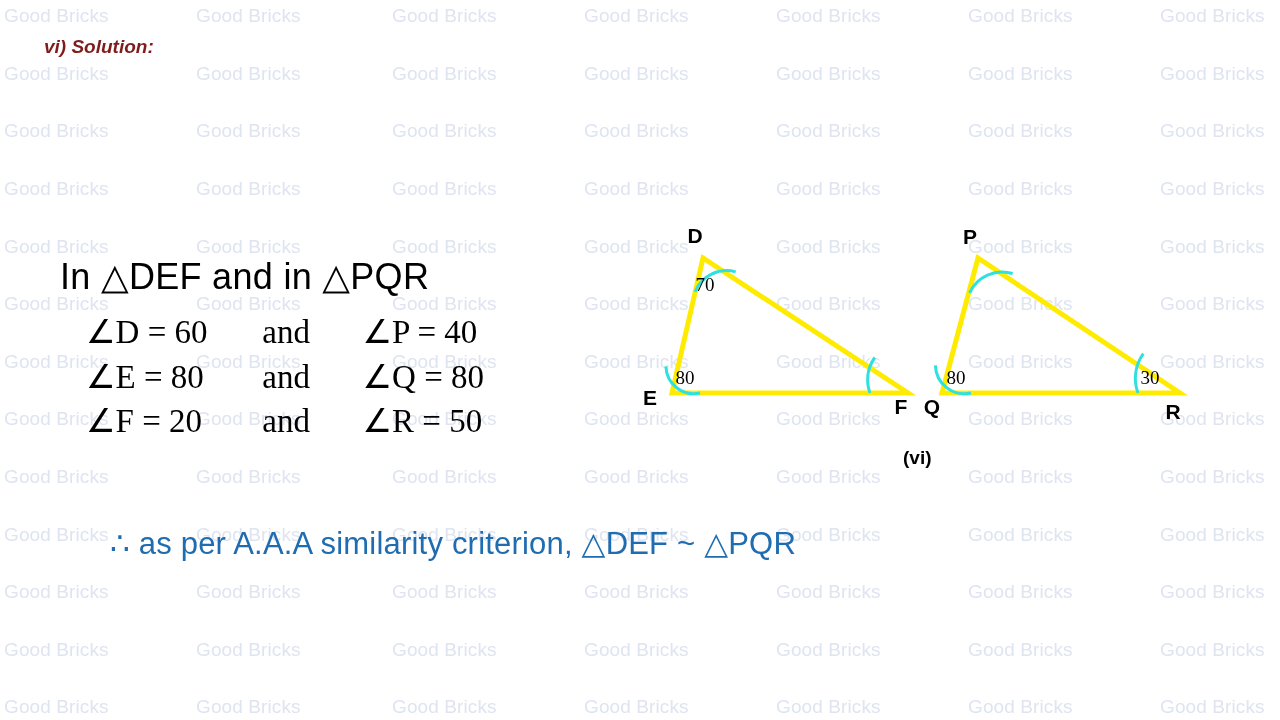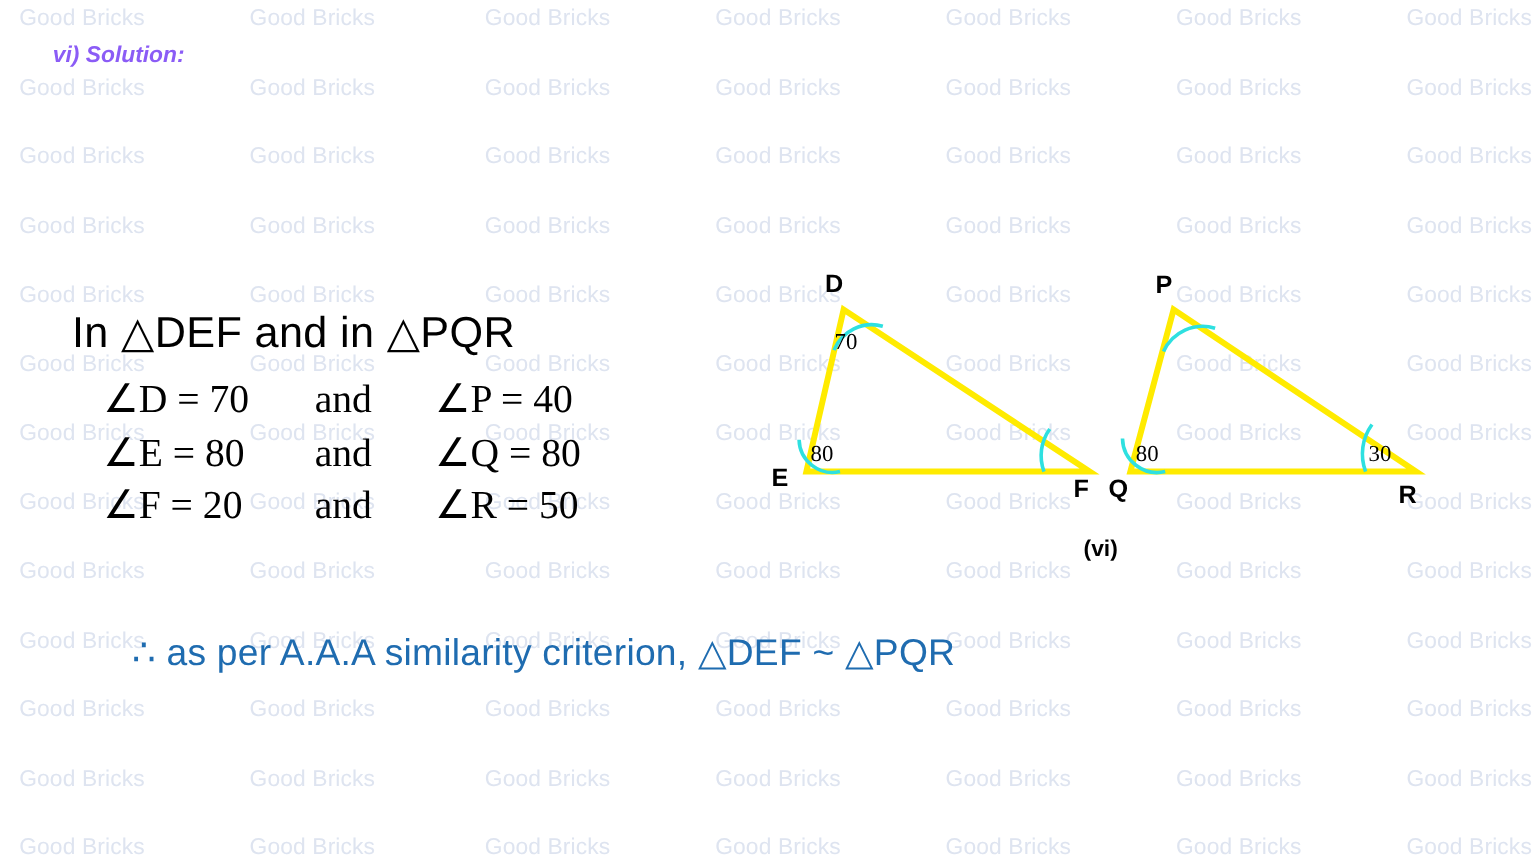--- a/index.html
+++ b/index.html
@@ -23,21 +23,20 @@
   }
 
   
   #watermark-layer {
     position: absolute;
     left: 0; top: 0;
     width: 1076px;
     height: 720px;
     z-index: 0;
     pointer-events: none;
-    margin-left: 12px;
   }
   .watermark-text {
     position: absolute;
     font-family: "Liberation Sans", sans-serif;
     font-size: 19px;
     font-weight: 400;
     color: #dee4f0;
     white-space: nowrap;
     letter-spacing: 0.1px;
   }
@@ -53,21 +52,21 @@
 
   .abs { position: absolute; white-space: nowrap; }
 
   #solution-heading {
     left: 44px;
     top: 36px;
     font-family: "Liberation Sans", sans-serif;
     font-size: 19px;
     font-weight: bold;
     font-style: italic;
-    color: #8b5cf6;
+    color: #7f1d1d;
   }
 
   .eq-line {
     font-family: "Liberation Serif", serif;
     font-size: 34px;
     color: #000000;
     letter-spacing: 0.3px;
   }
   .eq-sans {
     font-family: "Liberation Sans", sans-serif;
@@ -241,21 +240,21 @@
 
   <div id="content-layer">
 
     <div class="abs" id="solution-heading">vi) Solution:</div>
 
 
 
     <div class="abs eq-line eq-sans" id="in-def-and-pqr">In △DEF and in △PQR</div>
 
     <div class="abs angle-row" id="angle-row-1">
-      <span class="col-left">∠D  = 70</span>
+      <span class="col-left">∠D  = 60</span>
       <span class="col-and">and</span>
       <span class="col-right">∠P = 40</span>
     </div>
 
     <div class="abs angle-row" id="angle-row-2">
       <span class="col-left">∠E  = 80</span>
       <span class="col-and">and</span>
       <span class="col-right">∠Q = 80</span>
     </div>
 

